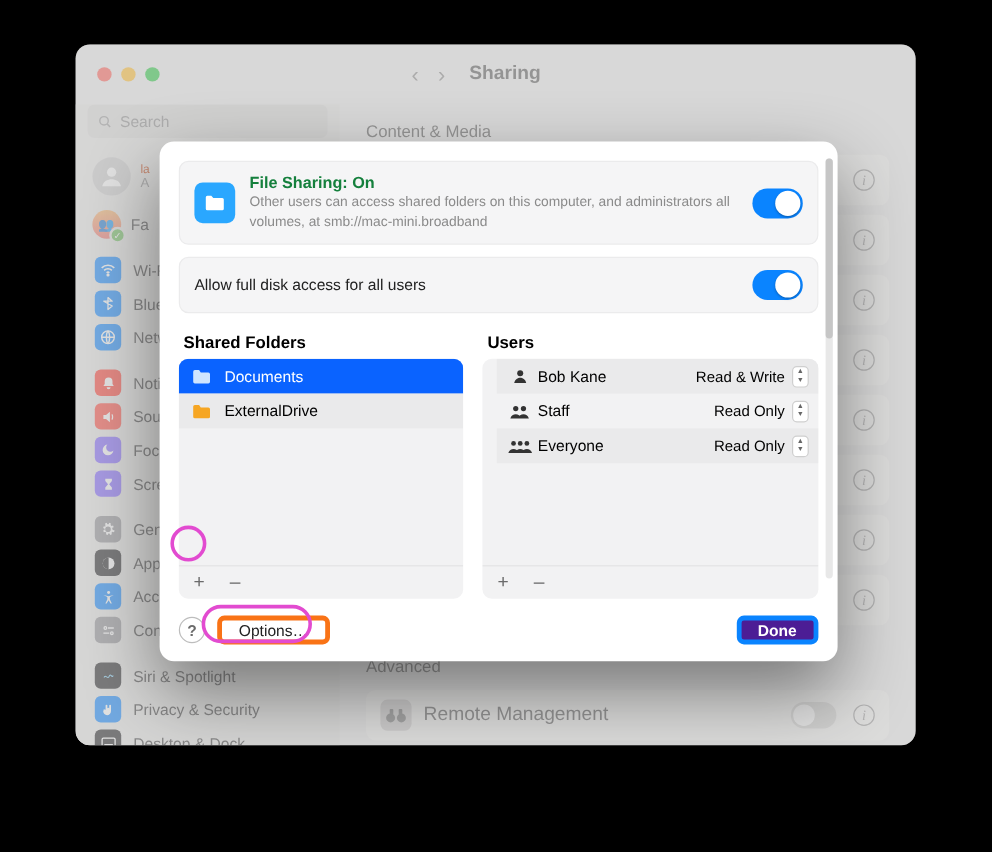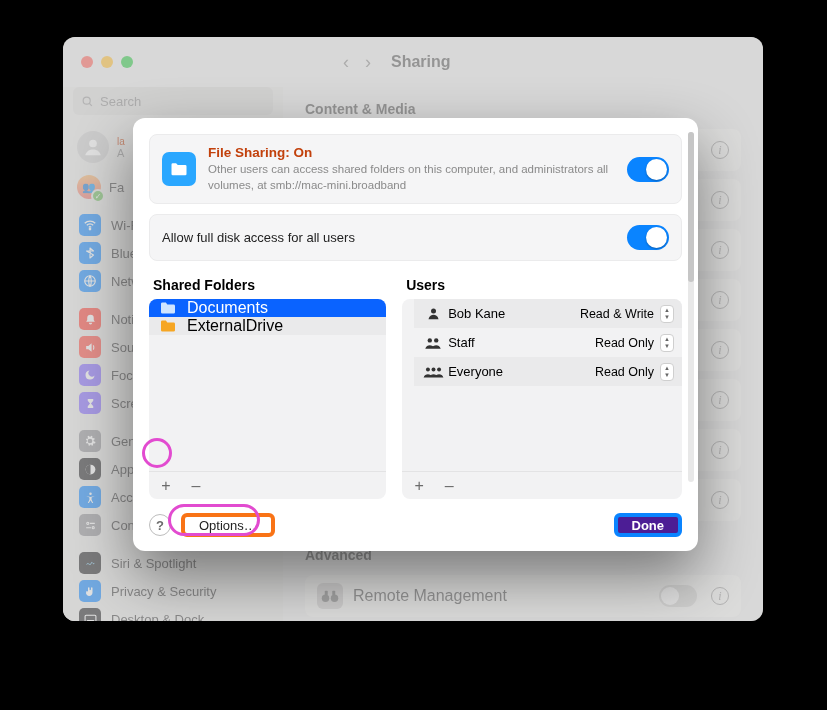--- a/index.html
+++ b/index.html
@@ -34,21 +34,21 @@
   .fam-badge { position:absolute; right:-4px; bottom:-4px; width:14px; height:14px; border-radius:50%; background:#6bbf59; border:2px solid #e7e6e5; font-size:8px; color:#fff; display:flex; align-items:center; justify-content:center; }
 
   .side-item { display:flex; align-items:center; gap:10px; height:28px; border-radius:6px; padding:0 6px; font-size:13px; color:#3a3a3a; }
   .side-item .sicon { width:22px; height:22px; border-radius:5px; display:flex; align-items:center; justify-content:center; color:#fff; font-size:12px; }
   .sp { height:10px; }
   .blue{background:#0a84ff}.red2{background:#ff3b30}.red3{background:#ff453a}
   .purple{background:#7d5fff}.gray{background:#8e8e93}
   .black{background:#1c1c1e}
 
   .content { flex:1; padding:10px 22px; color:#555; }
-  .sec-title { font-size:14px; font-weight:700; color:#555; margin:4px 0 12px; }
+  .sec-title { font-size:14px; font-weight:400; color:#555; margin:4px 0 12px; }
   .row-item {
     display:flex; align-items:center; justify-content:flex-end; gap:14px;
     height:42px; background:#f4f3f2; border-radius:8px; padding:0 12px; margin-bottom:8px;
   }
   .pill { width:38px; height:22px; border-radius:11px; background:#d8d7d6; position:relative; }
   .pill::after{content:"";position:absolute;left:2px;top:2px;width:18px;height:18px;border-radius:50%;background:#fff;}
   .info-dot{ width:18px; height:18px; border-radius:50%; border:1.5px solid #9a9a9a; color:#9a9a9a; font-size:12px; display:flex; align-items:center; justify-content:center; font-style:italic; font-family:Georgia,serif;}
   .row-label { flex:1; display:flex; align-items:center; gap:10px; color:#555; }
   .row-icon { width:26px; height:26px; border-radius:6px; background:#d0cfce; display:flex; align-items:center; justify-content:center; color:#777; }
 
@@ -65,32 +65,32 @@
   .scrollbar::after{content:"";position:absolute;left:0;top:0;width:6px;height:150px;background:#c6c6c6;border-radius:3px;}
 
   .card {
     background:#f5f5f6; border:1px solid #ebebec; border-radius:8px; padding:10px 12px;
     display:flex; align-items:center; gap:12px; margin-bottom:10px;
   }
   .card.small { padding:10px 12px; }
   .fs-icon { width:34px; height:34px; border-radius:7px; background:#2aa7ff; display:flex; align-items:center; justify-content:center; }
   .fs-icon svg{width:20px;height:20px;fill:#fff}
   .card-txt { flex:1; }
-  .card-title { font-size:13.5px; font-weight:600; color:#c2410c; margin-bottom:2px; }
+  .card-title { font-size:13.5px; font-weight:600; color:#15803d; margin-bottom:2px; }
   .card-desc { font-size:11.5px; color:#8a8a8a; line-height:1.35; }
 
   .toggle { width:42px; height:25px; border-radius:13px; background:#0a84ff; position:relative; flex-shrink:0; }
   .toggle::after{content:"";position:absolute;right:2px;top:2px;width:21px;height:21px;border-radius:50%;background:#fff;box-shadow:0 1px 2px rgba(0,0,0,.3);}
 
   .lists { display:flex; gap:16px; flex:1; min-height:0; margin-top:4px; }
   .list-col { flex:1; display:flex; flex-direction:column; }
   .list-title { font-size:14px; font-weight:700; padding:2px 4px 6px; }
   .listbox { flex:1; background:#f2f2f3; border-radius:8px; overflow:hidden; display:flex; flex-direction:column; }
   .list-rows { flex:1; }
-  .lrow { height:18px; display:flex; align-items:center; gap:10px; padding:0 10px; font-size:16px; }
+  .lrow { height:29px; display:flex; align-items:center; gap:10px; padding:0 10px; font-size:13px; }
   .lrow.sel { background:#0a63ff; color:#fff; }
   .lrow.alt { background:#eaeaeb; }
   .folder-ic{width:18px;height:14px;display:inline-block}
   .user-col { flex:1.18; }
   .urow { height:29px; display:flex; align-items:center; padding:0 8px; font-size:13px;margin-left:12px; }
   .urow.alt{background:#eaeaeb}
   .uicon{width:22px;display:flex;justify-content:center;color:#404040}
   .uname{flex:1;padding-left:4px}
   .uperm{font-size:12.5px}
   .stepper{width:14px;height:18px;margin-left:6px;border:1px solid #cfcfcf;border-radius:4px;background:#fff;display:flex;flex-direction:column;align-items:center;justify-content:center;font-size:6px;color:#666;line-height:7px}

